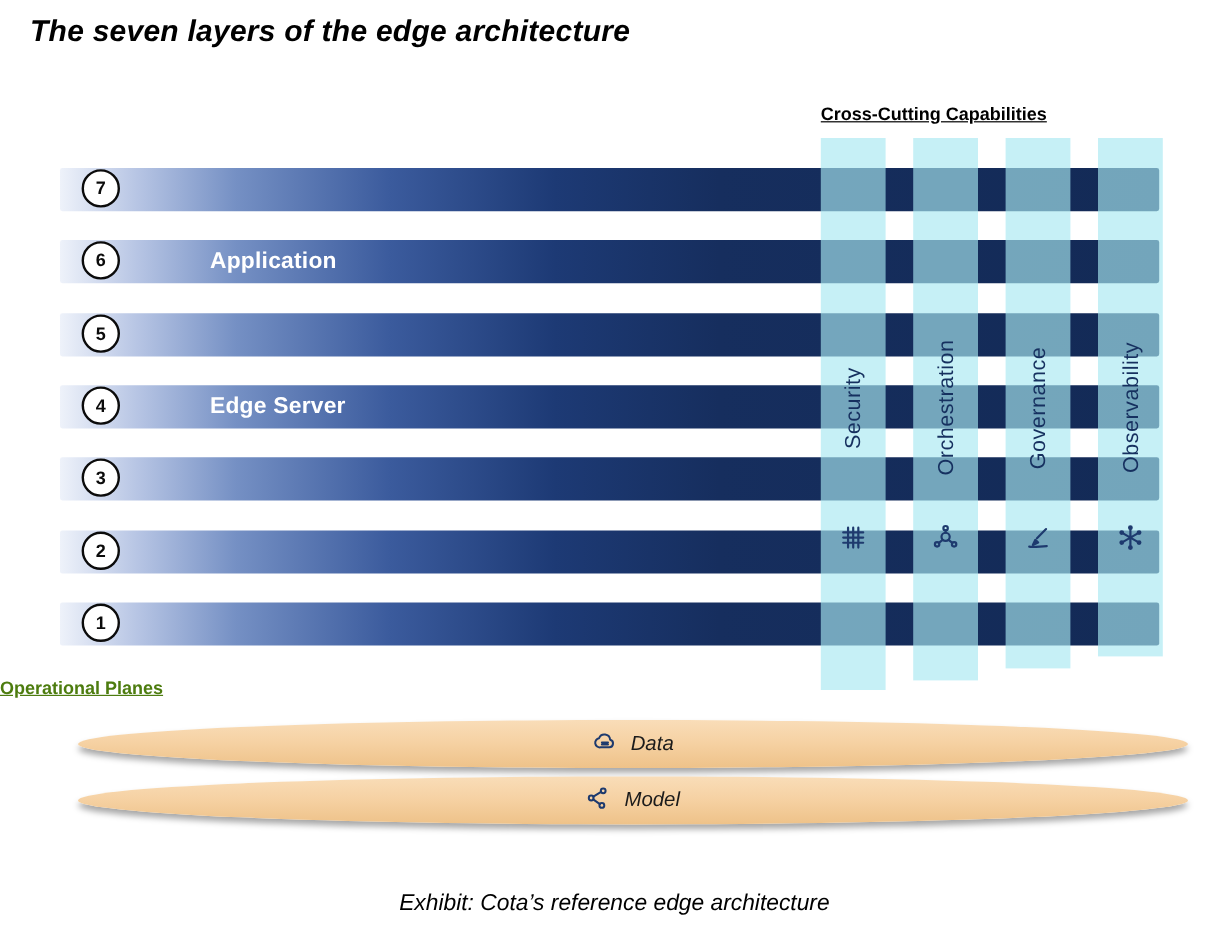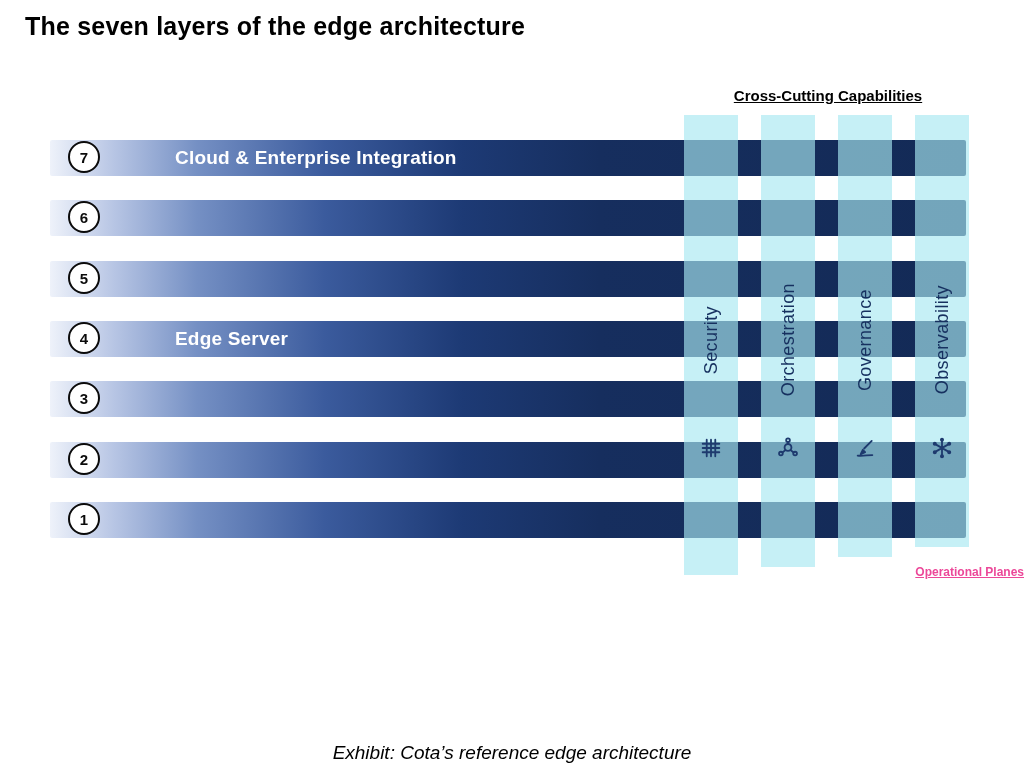--- a/index.html
+++ b/index.html
@@ -2,24 +2,24 @@
 <html><head>
 <meta charset="utf-8">
 <style>
   html,body{margin:0;padding:0;background:#ffffff;}
   .canvas{
     position:relative;width:1024px;height:781px;background:#ffffff;overflow:hidden;
     font-family:"Liberation Sans", sans-serif;color:#111;
   }
   .title{
     position:absolute;left:25px;top:12px;margin:0;
-    font-size:25px;font-weight:bold;color:#000;letter-spacing:0.2px;
+    font-size:25px;font-weight:bold;color:#000;letter-spacing:0.2px;font-style:italic;
   }
   .cc-header{
-    position:absolute;left:684px;top:87px;width:288px;text-align:center;
+    position:absolute;left:684px;top:87px;width:288px;
     font-size:15px;font-weight:bold;text-decoration:underline;color:#000;
   }
   
   .layer{
     position:absolute;left:50px;width:916px;height:36px;z-index:1;
     background:linear-gradient(90deg,#eef2fa 0%,#b7c5e4 7%,#7590c4 16%,#3b5b9d 30%,#1d3a75 45%,#162e5e 60%,#132a56 100%);
     border-radius:2px;
   }
   .num{
     position:absolute;left:18px;top:1px;width:28px;height:28px;
@@ -45,22 +45,22 @@
     writing-mode:vertical-rl;transform:rotate(180deg);
     font-size:18px;color:#16305f;letter-spacing:0.4px;white-space:nowrap;
   }
   .cap-icon{
     position:absolute;top:322px;left:0;right:0;
     display:flex;align-items:center;justify-content:center;
   }
   .icon-svg{stroke:#1e3a6e;stroke-width:1.5;fill:none;stroke-linecap:round;stroke-linejoin:round;overflow:visible;}
   
   .op-header{
-    position:absolute;left:0;right:0;top:565px;text-align:right;
-    font-size:12px;font-weight:bold;text-decoration:underline;color:#ec4899;
+    position:absolute;left:0;right:0;top:565px;text-align:left;
+    font-size:15px;font-weight:bold;text-decoration:underline;color:#4d7c0f;
   }
   .plane{
     position:absolute;left:65px;width:925px;height:40px;border-radius:50%;
     background:linear-gradient(180deg,#f9ddb8 0%,#f6d2a4 45%,#eec289 100%);
     box-shadow:0 4px 5px rgba(0,0,0,0.35);
     display:flex;align-items:center;justify-content:center;gap:12px;
   }
   .plane-label{font-size:17px;font-style:italic;color:#1b1b1b;}
   .caption{
     position:absolute;left:0;right:0;top:742px;text-align:center;
@@ -71,24 +71,24 @@
 <body>
 
 <div class="canvas">
 
   <h1 class="title">The seven layers of the edge architecture</h1>
 
   <div class="cc-header">Cross-Cutting Capabilities</div>
 
   <div class="layer" style="top:140px">
     <div class="num">7</div>
-    <div class="lbl">Cloud &amp; Enterprise Integration</div>
   </div>
   <div class="layer" style="top:200px">
     <div class="num">6</div>
+    <div class="lbl">Application</div>
   </div>
   <div class="layer" style="top:261px">
     <div class="num">5</div>
   </div>
   <div class="layer" style="top:321px">
     <div class="num">4</div>
     <div class="lbl">Edge Server</div>
   </div>
   <div class="layer" style="top:381px">
     <div class="num">3</div>
@@ -151,18 +151,38 @@
         <circle cx="3.1" cy="5.6" r="0.9" fill="#1e3a6e"></circle>
         <circle cx="14.9" cy="12.4" r="0.9" fill="#1e3a6e"></circle>
         <circle cx="3.1" cy="12.4" r="0.9" fill="#1e3a6e"></circle>
         <circle cx="14.9" cy="5.6" r="0.9" fill="#1e3a6e"></circle>
       </svg>
     </div>
   </div>
 
   <div class="op-header">Operational Planes</div>
 
+  <div class="plane" style="top:600px">
+    <span>
+      <svg class="icon-svg" width="20" height="20" viewBox="0 0 18 18">
+        <path d="M5.8 13.3h6.6a2.9 2.9 0 0 0 0.6-5.7A4.3 4.3 0 0 0 4.7 6.5a3.4 3.4 0 0 0 1.1 6.8z"></path>
+        <path d="M6.8 9.6h4.6 M6.8 11.2h4.6"></path>
+      </svg>
+    </span>
+    <span class="plane-label">Data</span>
+  </div>
 
+  <div class="plane" style="top:647px">
+    <span>
+      <svg class="icon-svg" width="20" height="20" viewBox="0 0 18 18">
+        <circle cx="13.2" cy="3.6" r="1.8"></circle>
+        <circle cx="4.2" cy="9" r="1.8"></circle>
+        <circle cx="12.2" cy="14.6" r="1.8"></circle>
+        <path d="M5.8 8L11.6 4.4 M5.7 10L10.7 13.6"></path>
+      </svg>
+    </span>
+    <span class="plane-label">Model</span>
+  </div>
 
 
   <div class="caption">Exhibit: Cota’s reference edge architecture</div>
 
 </div>
 
 </body></html>

